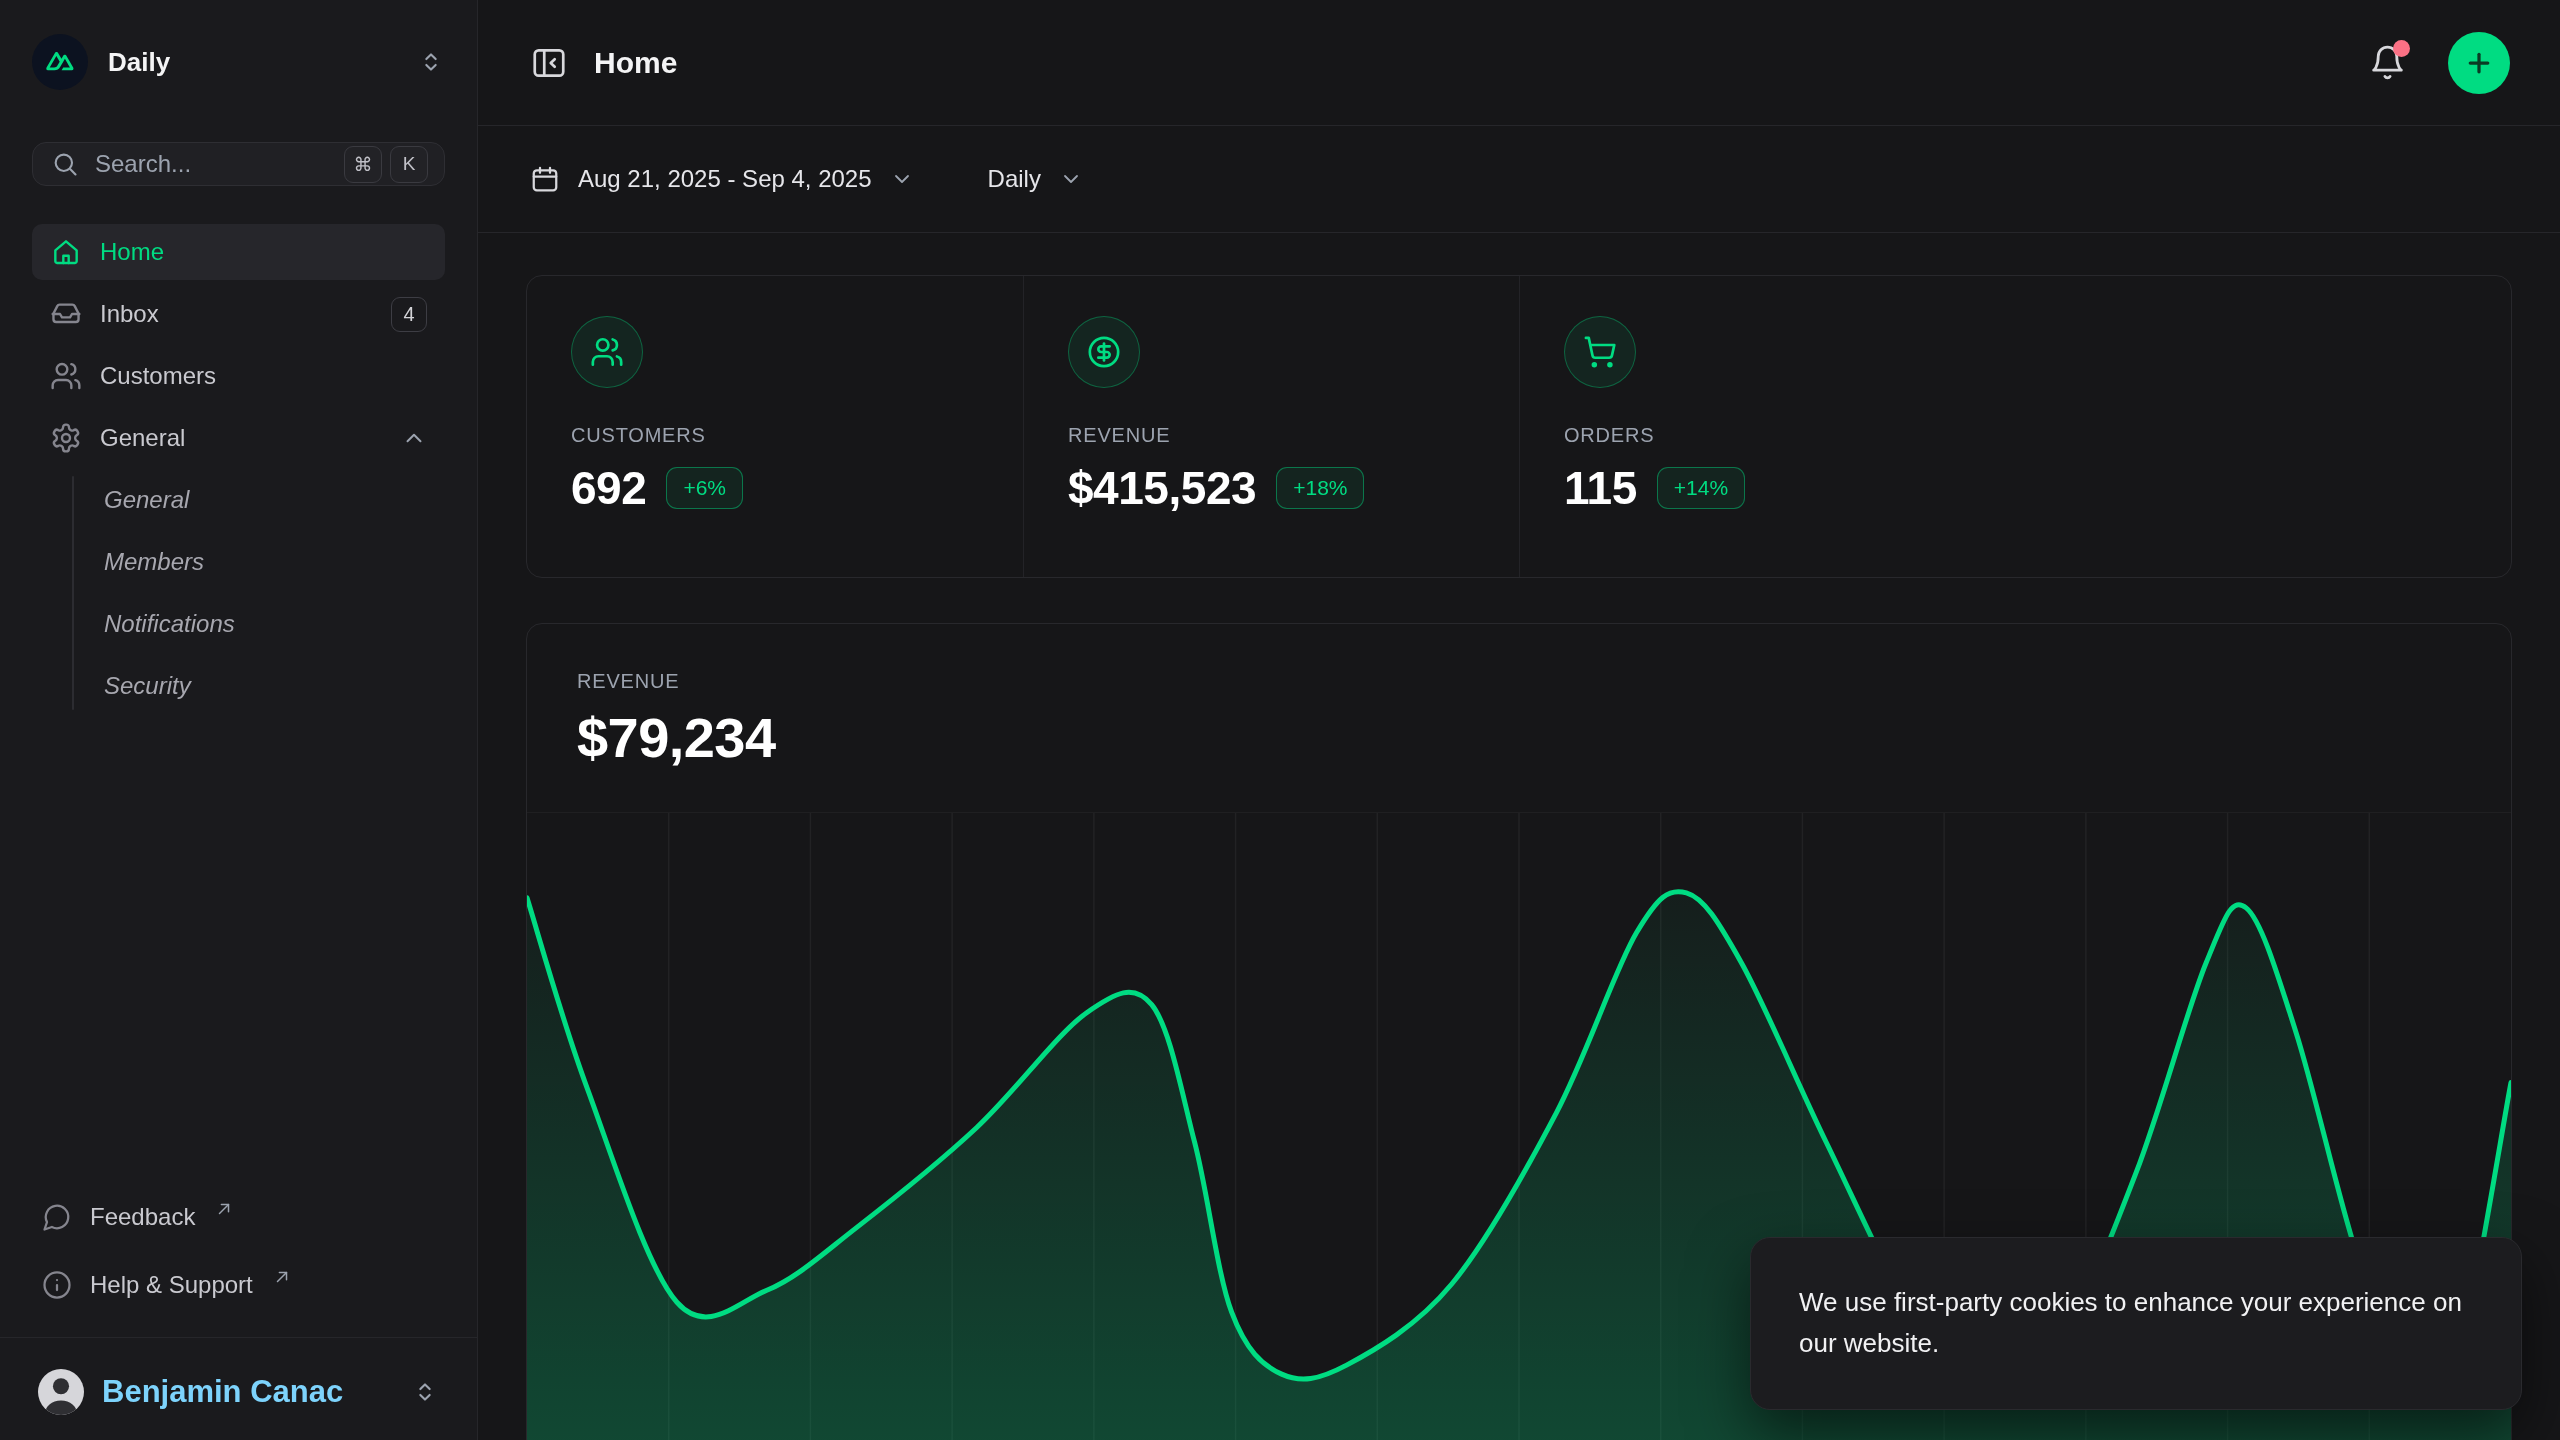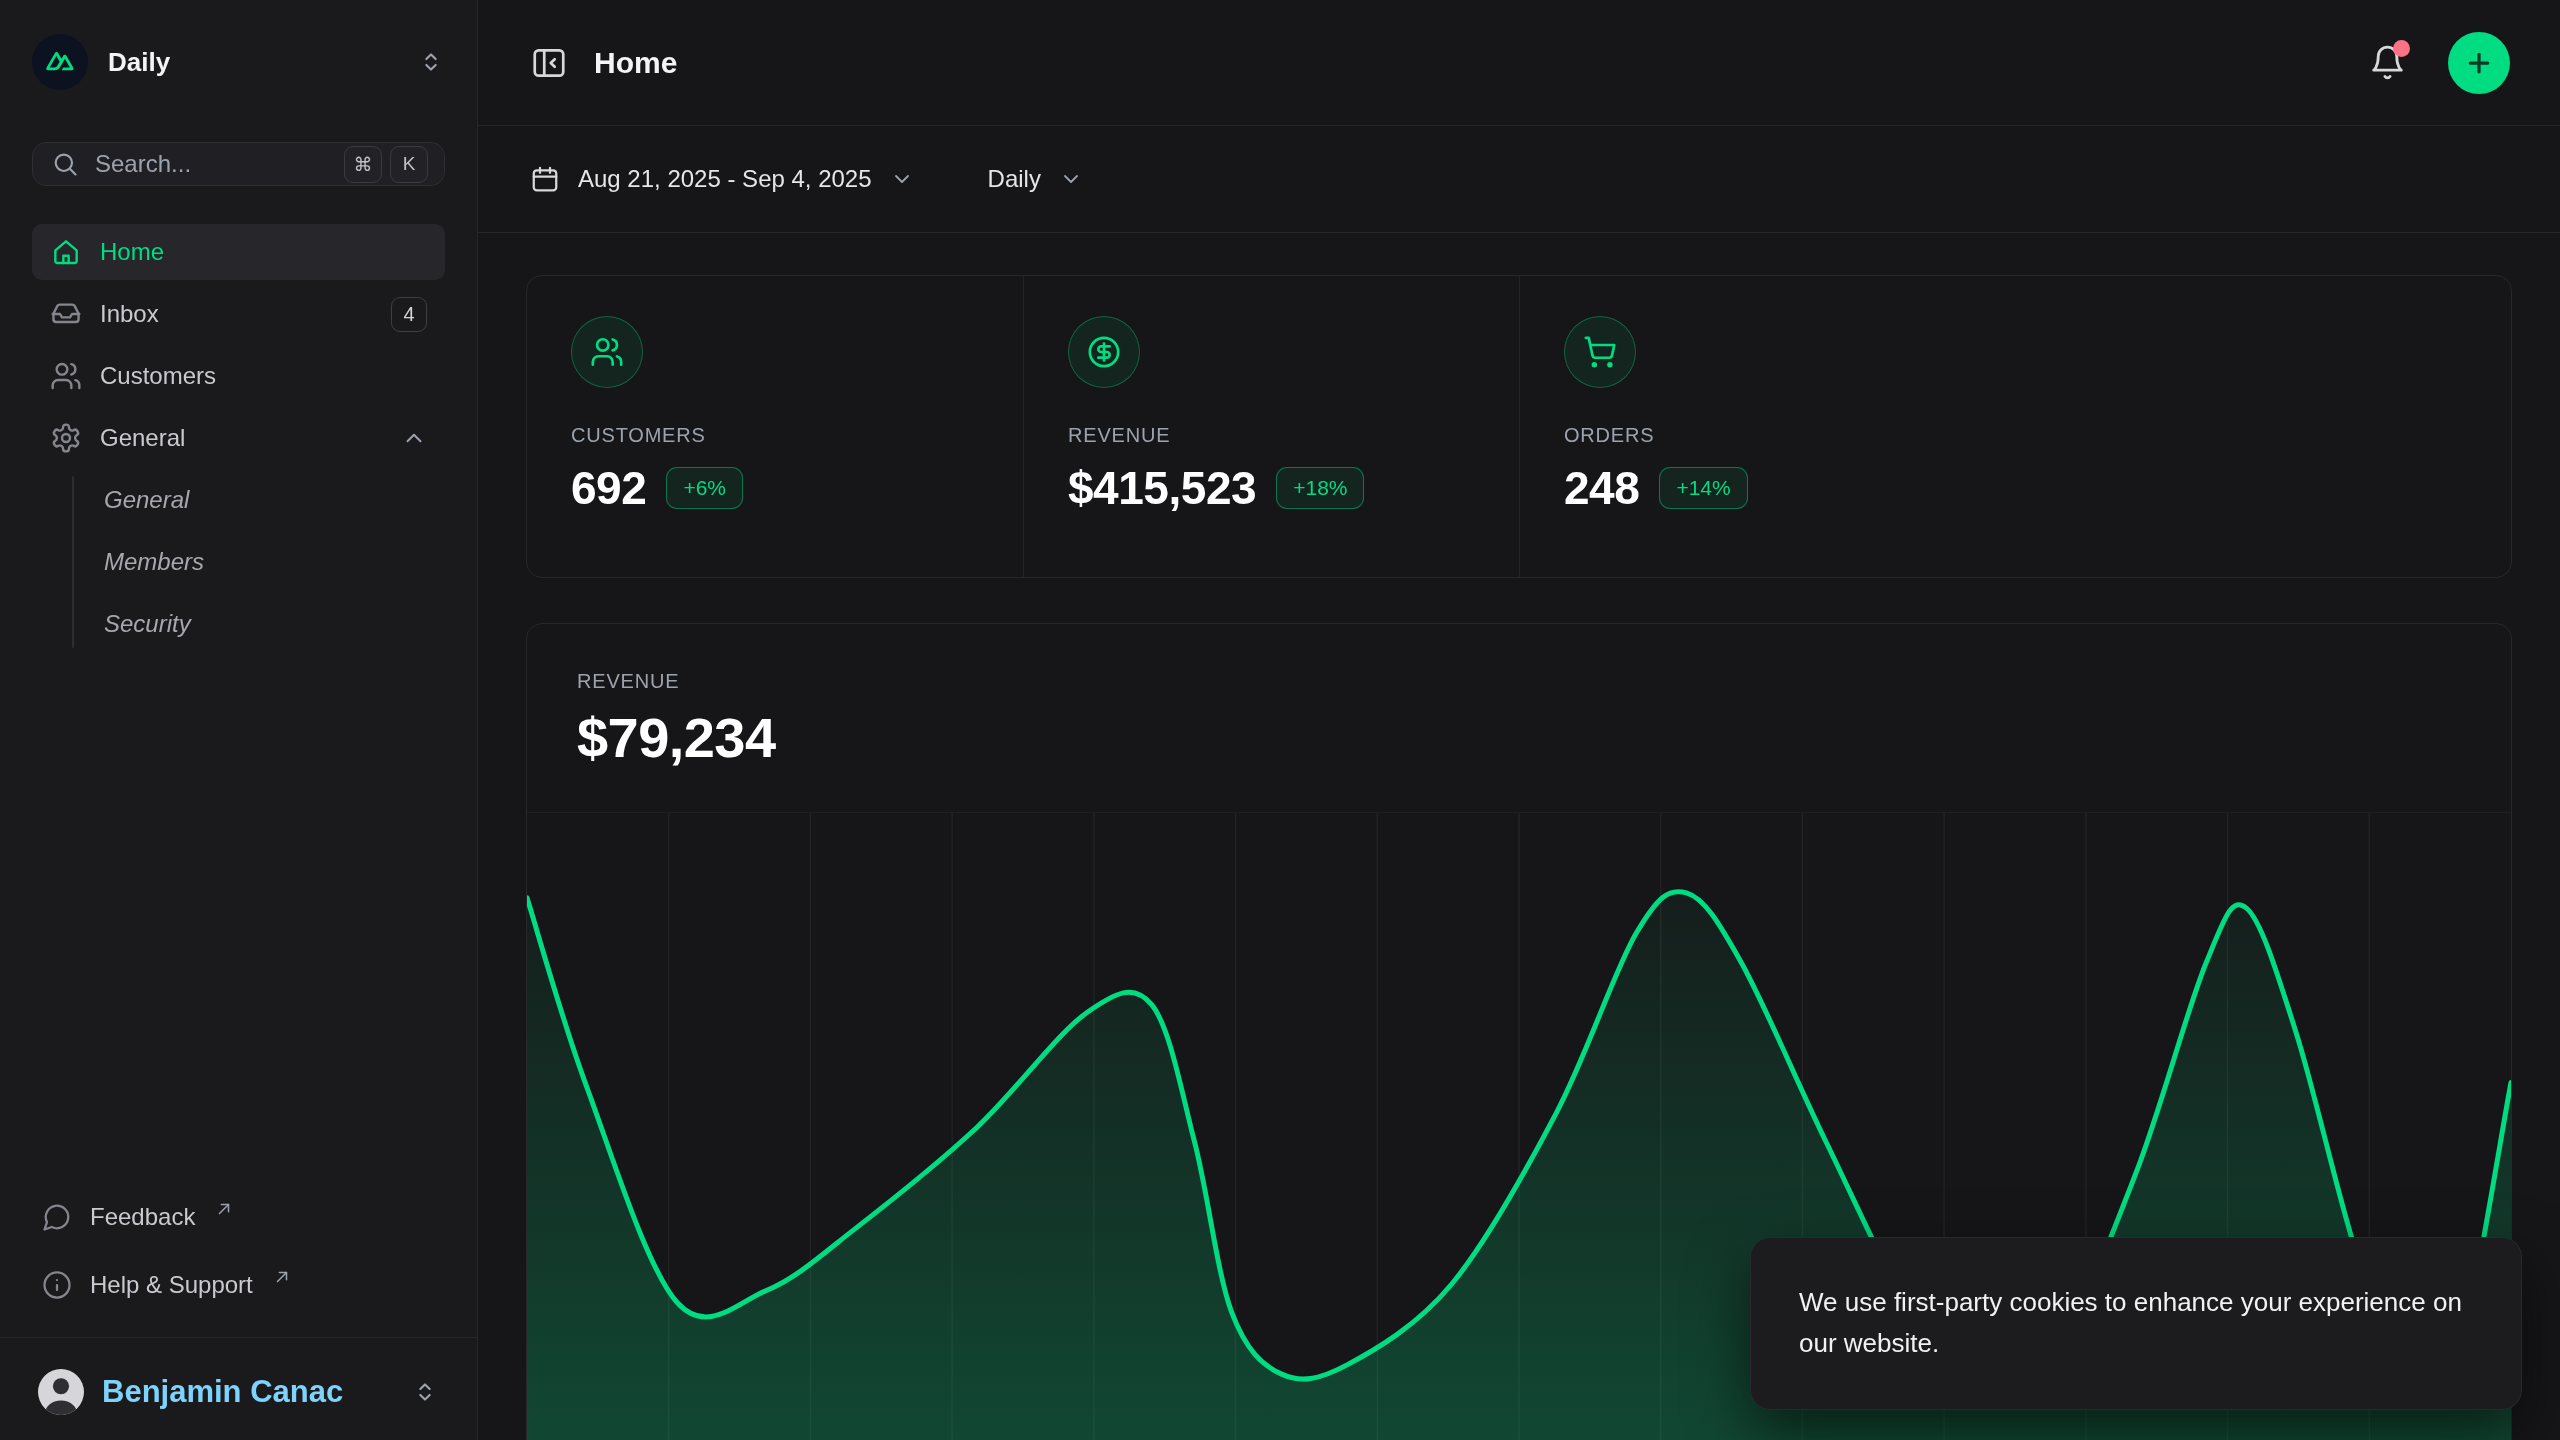--- a/index.html
+++ b/index.html
@@ -208,20 +208,21 @@
       <span class="ml-auto icon-muted">
         <svg width="26" height="26" viewBox="0 0 24 24" fill="none" stroke="currentColor" stroke-width="1.8" stroke-linecap="round" stroke-linejoin="round">
             <path d="m6 15 6-6 6 6"></path>
           </svg>
       </span>
     </div>
 
     <div class="sub-list">
       <div class="sub-item">General</div>
       <div class="sub-item">Members</div>
+      <div class="sub-item">Notifications</div>
       <div class="sub-item">Security</div>
     </div>
   </nav>
 
   <div class="sidebar-footer">
     <div class="foot-link">
       <span class="icon">
         <svg width="30" height="30" viewBox="0 0 24 24" fill="none" stroke="currentColor" stroke-width="1.8" stroke-linecap="round" stroke-linejoin="round">
             <path d="M7.9 20A9 9 0 1 0 4 16.1L2 22Z"></path>
           </svg>
@@ -362,21 +363,21 @@
       <div class="stat-cell">
         <span class="stat-icon">
           <svg width="34" height="34" viewBox="0 0 24 24" fill="none" stroke="currentColor" stroke-width="1.9" stroke-linecap="round" stroke-linejoin="round">
               <circle cx="8" cy="21" r="1"></circle>
               <circle cx="19" cy="21" r="1"></circle>
               <path d="M2.05 2.05h2l2.66 12.42a2 2 0 0 0 2 1.58h9.78a2 2 0 0 0 1.95-1.57l1.65-7.43H5.12"></path>
             </svg>
         </span>
         <div class="stat-label">ORDERS</div>
         <div class="stat-value-row">
-          <span class="stat-value">248</span>
+          <span class="stat-value">115</span>
           <span class="delta-badge">+14%</span>
         </div>
       </div>
     </section>
 
     <section class="revenue-card">
       <div class="revenue-head">
         <div class="revenue-label">REVENUE</div>
         <div class="revenue-value">$79,234</div>
       </div>

